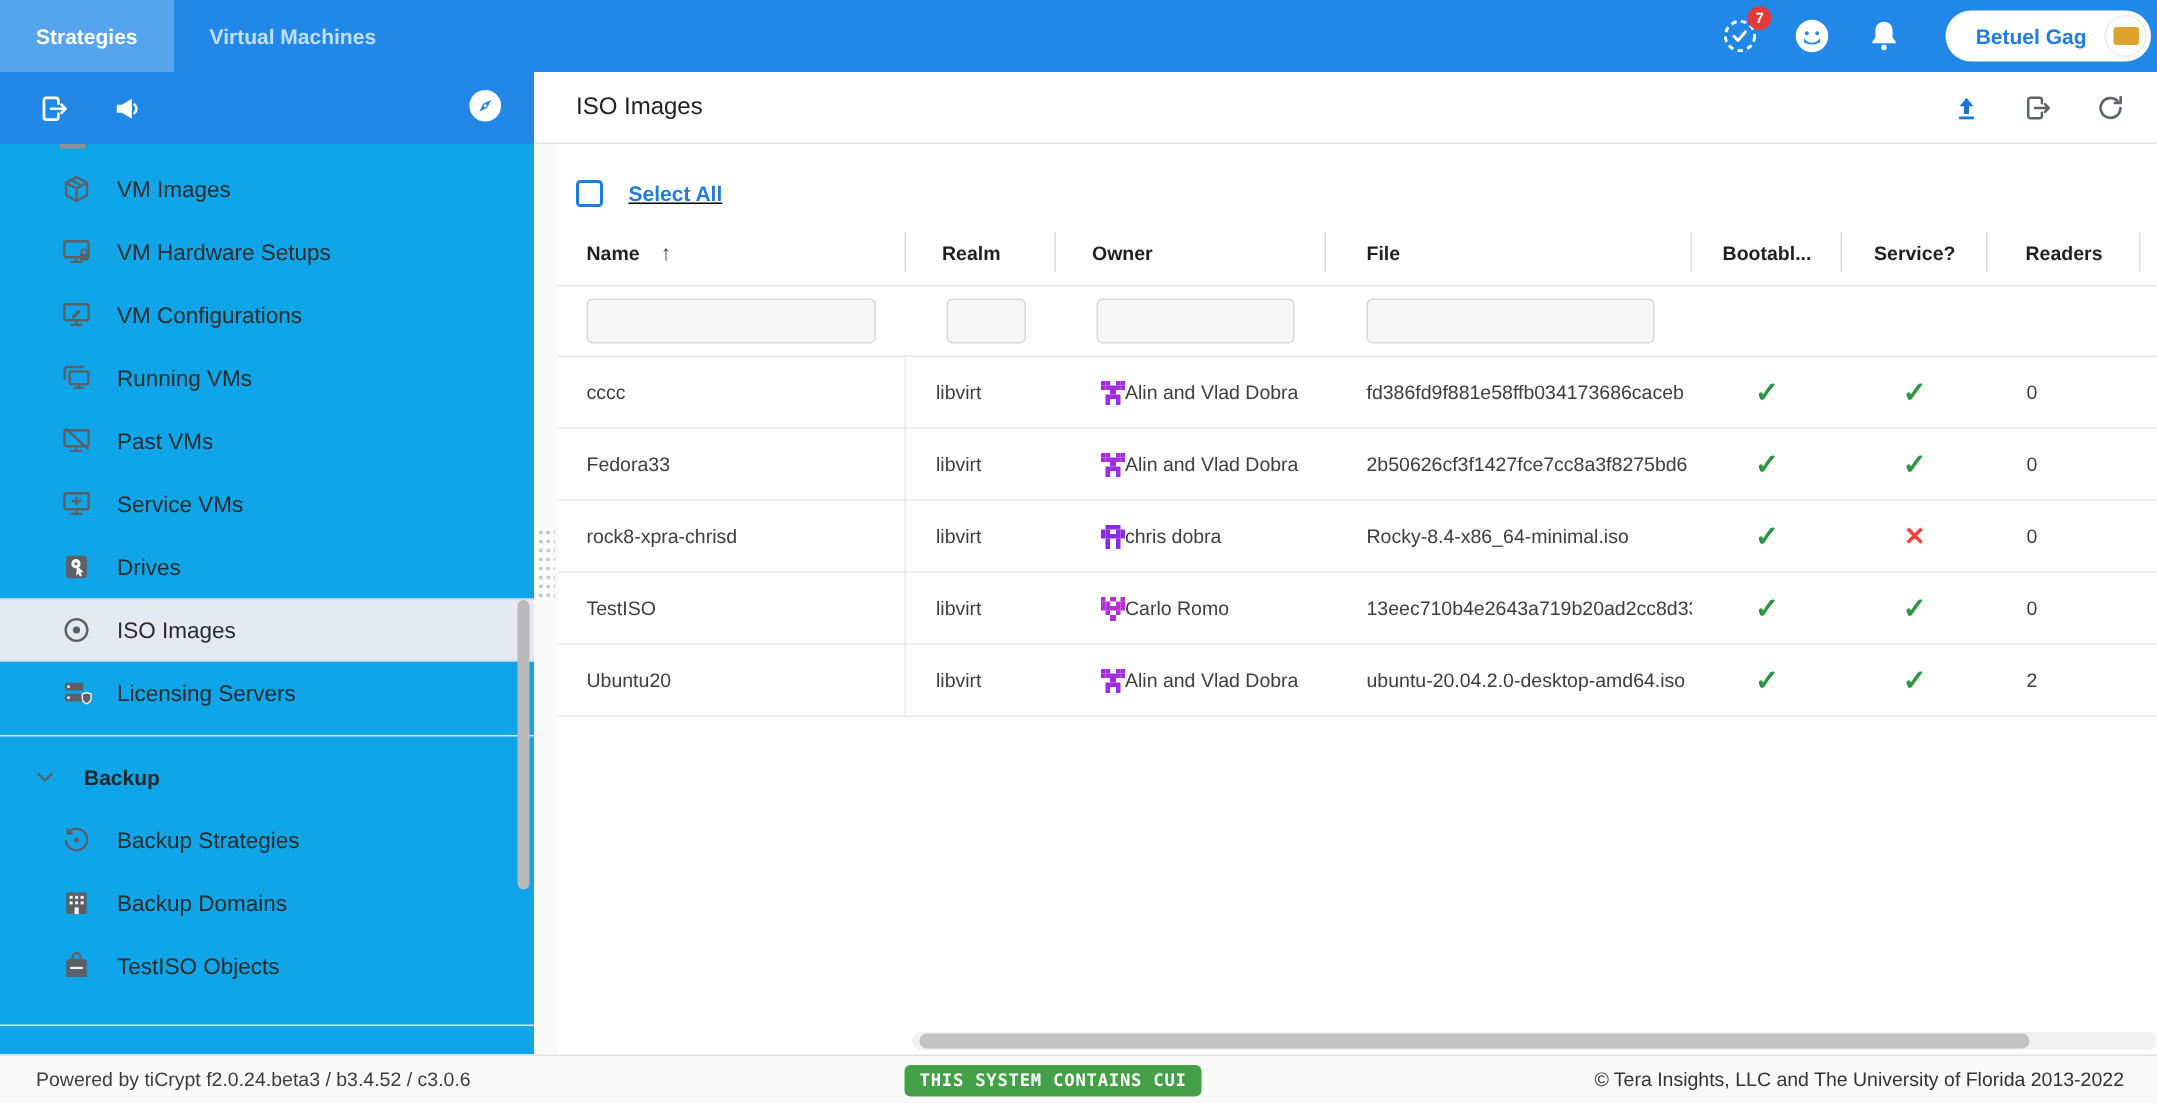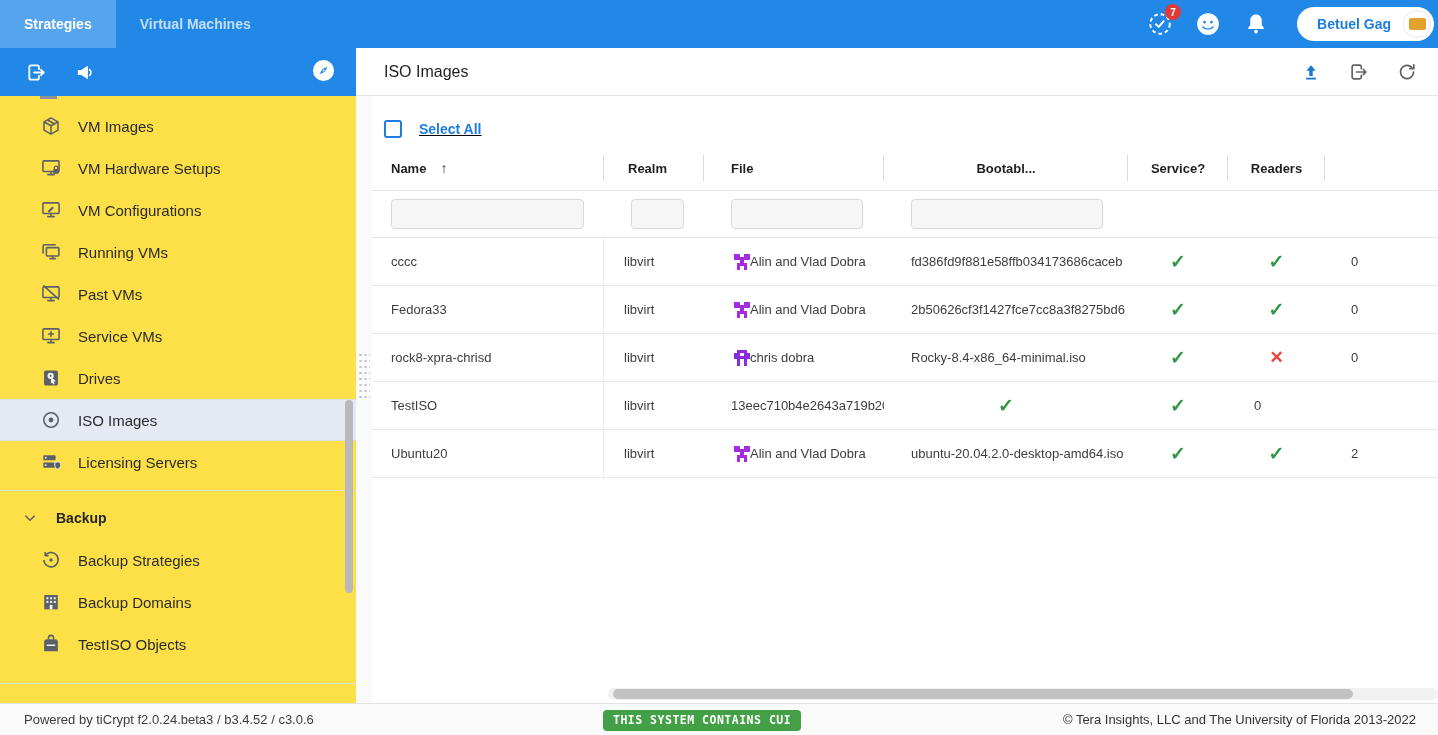--- a/index.html
+++ b/index.html
@@ -20,21 +20,21 @@
   .avatar-circle { width:28px; height:28px; border-radius:50%; background:#fff; border:1px solid #ececec; display:flex; align-items:center; justify-content:center; }
   .avatar-circle i { display:block; width:17px; height:12px; border-radius:2px; background:#dfa32d; }
 
   
   .side-strip { position:absolute; left:0; top:48px; width:356px; height:48px; background:#2188e8; display:flex; align-items:center; gap:26px; padding:0 18px 0 25px; }
   .strip-icon { width:23px; height:23px; color:#fff; }
   .strip-icon svg { width:23px; height:23px; display:block; }
   .strip-icon.right { margin-left:auto; width:26px; height:26px; }
 
   
-  .sidebar { position:absolute; left:0; top:96px; width:356px; height:607px; background:#fde047; overflow:hidden; }
+  .sidebar { position:absolute; left:0; top:96px; width:356px; height:607px; background:#0ea5e9; overflow:hidden; }
   .partial-icon { position:absolute; left:40px; top:0; width:17px; height:3px; background:#8e9297; }
   .side-list { padding-top:9px; }
   .side-item { height:42px; display:flex; align-items:center; gap:16px; padding-left:40px; font-size:15px; color:#2b2b2b; cursor:pointer; border-top:1px solid transparent; border-bottom:1px solid transparent; }
   .side-item .icn { width:22px; height:22px; color:#5c6066; flex:none; }
   .side-item .icn svg { width:22px; height:22px; display:block; }
   .side-item.selected { background:#e4e9f3; border-top:1px solid #d7dde7; border-bottom:1px solid #d7dde7; }
   .side-divider { border-top:1px solid #e2e2e2; margin-top:7px; }
   .backup-header { height:42px; display:flex; align-items:center; gap:18px; padding-left:22px; font-size:14px; font-weight:700; color:#262626; margin-top:6px; cursor:pointer; }
   .backup-header .icn { width:16px; height:16px; color:#5c6066; }
   .backup-header .icn svg { width:16px; height:16px; display:block; }
@@ -342,20 +342,23 @@
     </div>
 
     <div class="grid-row thead">
       <div class="th pl19">
         <span>Name</span>
         <span class="sort-arrow">↑</span>
       </div>
       <div class="th pl24">
           <span>Realm</span>
         </div>
+      <div class="th pl24">
+          <span>Owner</span>
+        </div>
       <div class="th pl27">
           <span>File</span>
         </div>
       <div class="th center">
           <span>Bootabl...</span>
         </div>
       <div class="th center">
           <span>Service?</span>
         </div>
       <div class="th center">
@@ -530,20 +533,50 @@
           </div>
           <div></div>
         </div>
         <div class="grid-row trow">
           <div class="td name">
             <span>TestISO</span>
           </div>
           <div class="td realm">
             <span>libvirt</span>
           </div>
+          <div class="td owner">
+            <span class="avatar">
+              <i style="background: rgb(180, 47, 214);"></i>
+              <i></i>
+              <i style="background: rgb(180, 47, 214);"></i>
+              <i></i>
+              <i style="background: rgb(180, 47, 214);"></i>
+              <i style="background: rgb(180, 47, 214);"></i>
+              <i style="background: rgb(180, 47, 214);"></i>
+              <i></i>
+              <i style="background: rgb(180, 47, 214);"></i>
+              <i style="background: rgb(180, 47, 214);"></i>
+              <i style="background: rgb(180, 47, 214);"></i>
+              <i style="background: rgb(180, 47, 214);"></i>
+              <i style="background: rgb(180, 47, 214);"></i>
+              <i style="background: rgb(180, 47, 214);"></i>
+              <i style="background: rgb(180, 47, 214);"></i>
+              <i></i>
+              <i style="background: rgb(180, 47, 214);"></i>
+              <i></i>
+              <i style="background: rgb(180, 47, 214);"></i>
+              <i></i>
+              <i></i>
+              <i></i>
+              <i style="background: rgb(180, 47, 214);"></i>
+              <i></i>
+              <i></i>
+            </span>
+            <span>Carlo Romo</span>
+          </div>
           <div class="td file">
             <span>13eec710b4e2643a719b20ad2cc8d33</span>
           </div>
           <div class="td center">
             <span class="mark-yes">✓</span>
           </div>
           <div class="td center">
             <span class="mark-yes">✓</span>
           </div>
           <div class="td readers">

